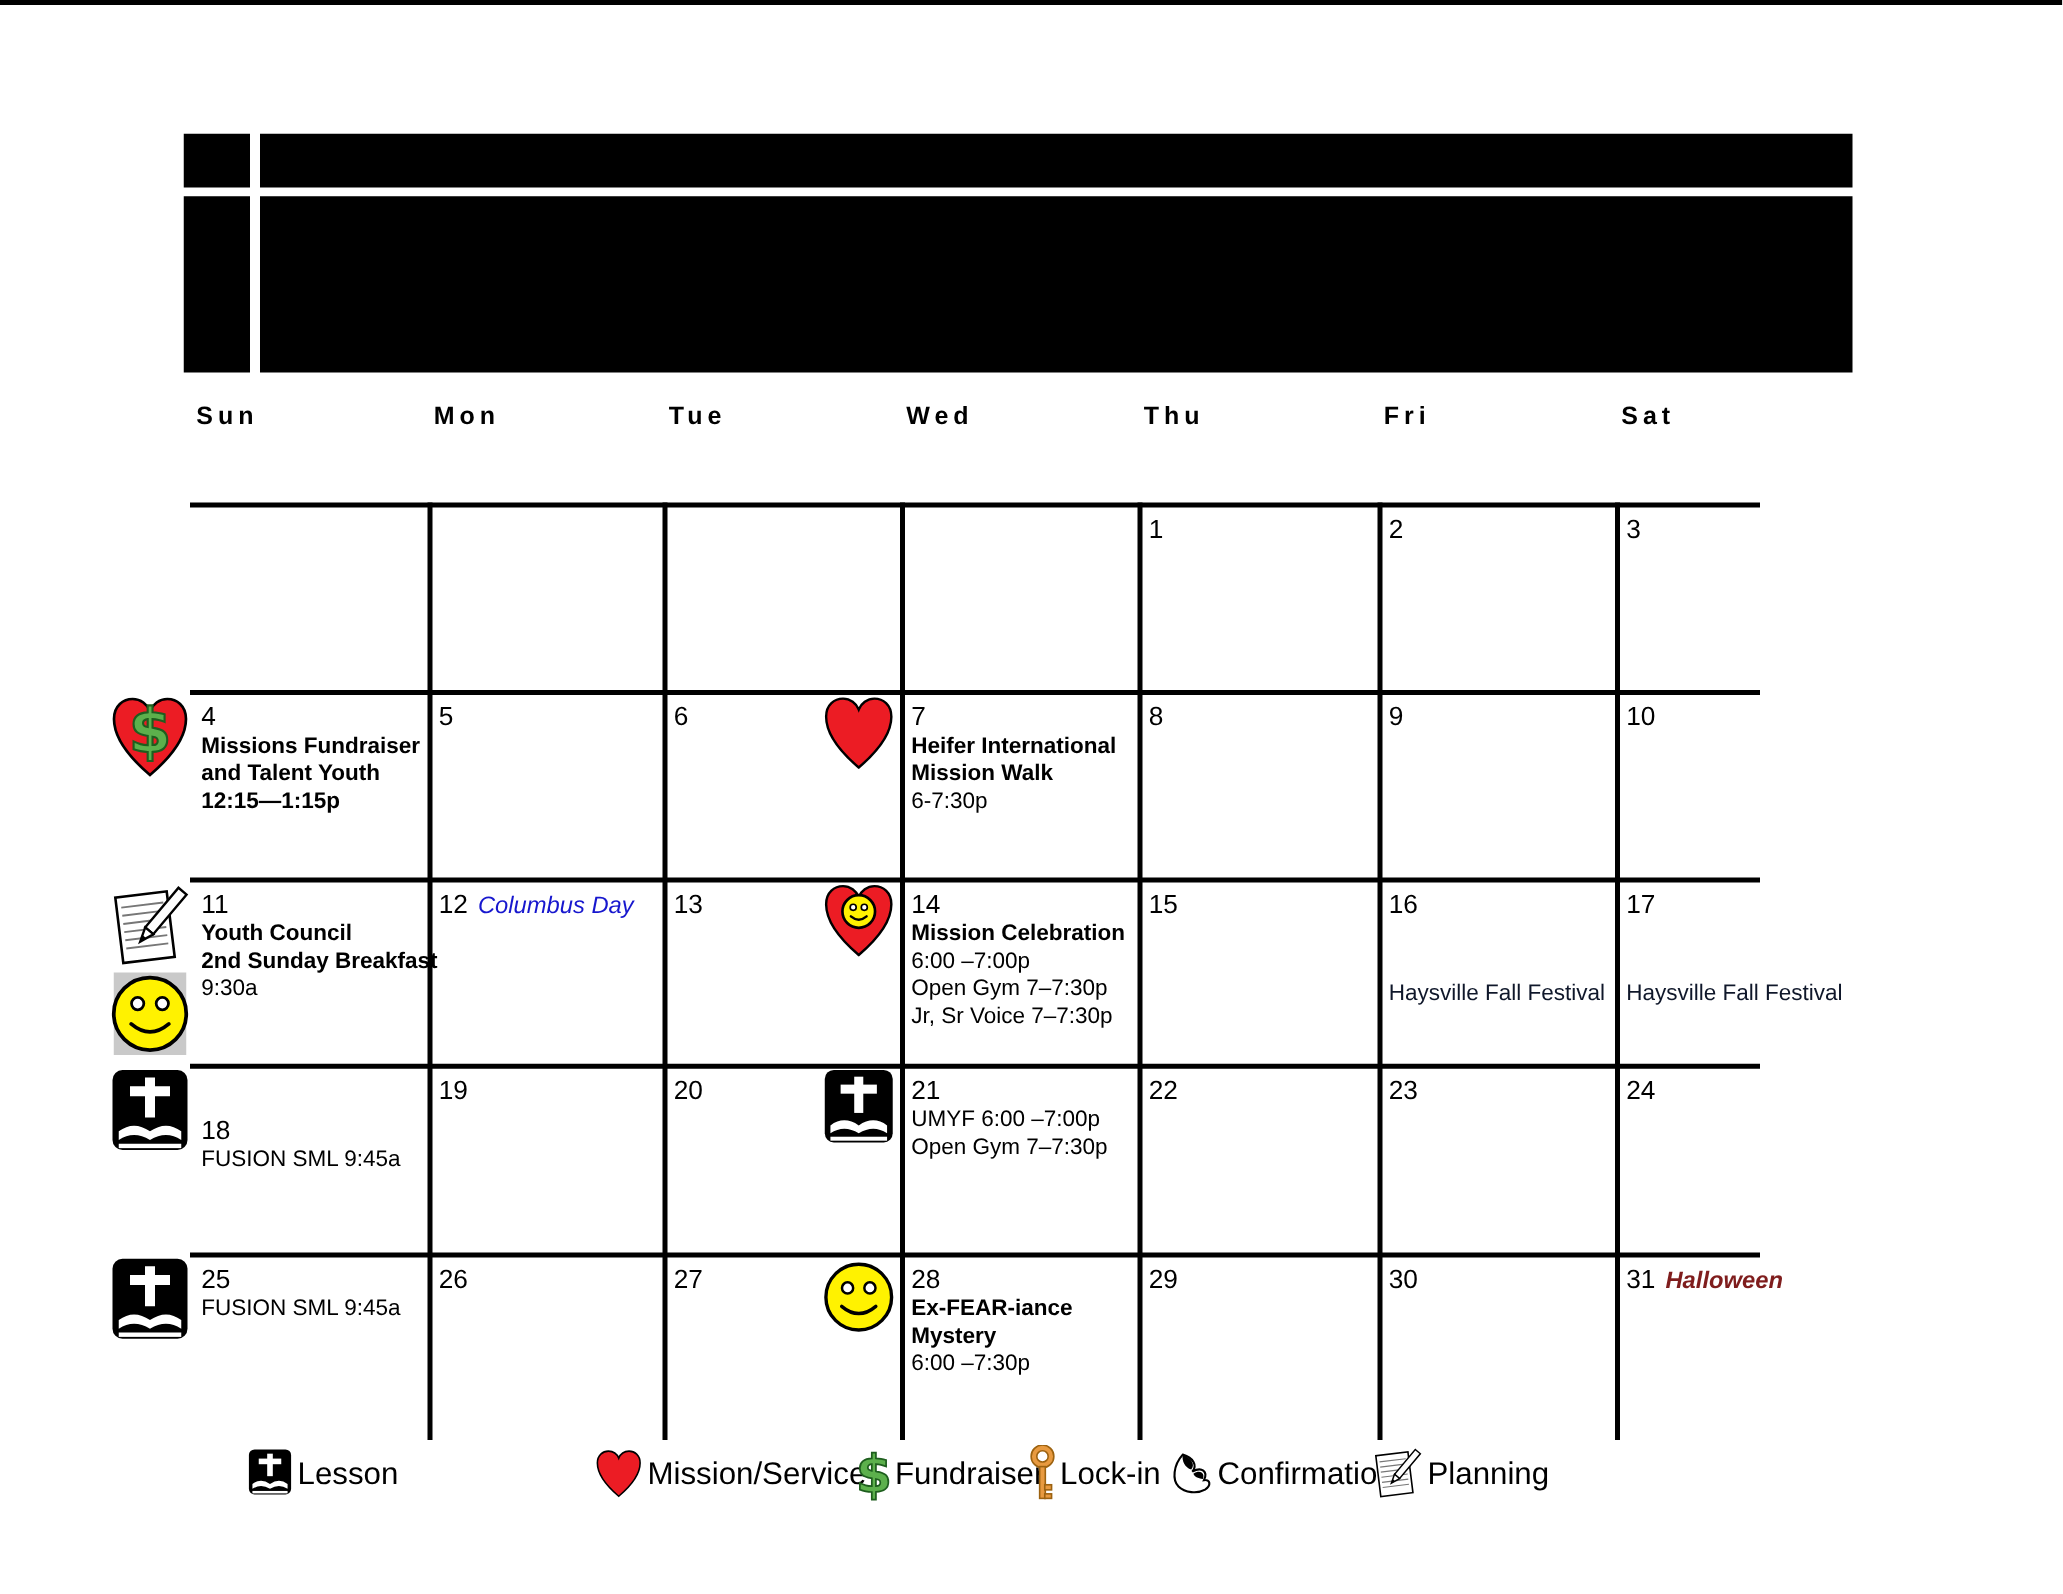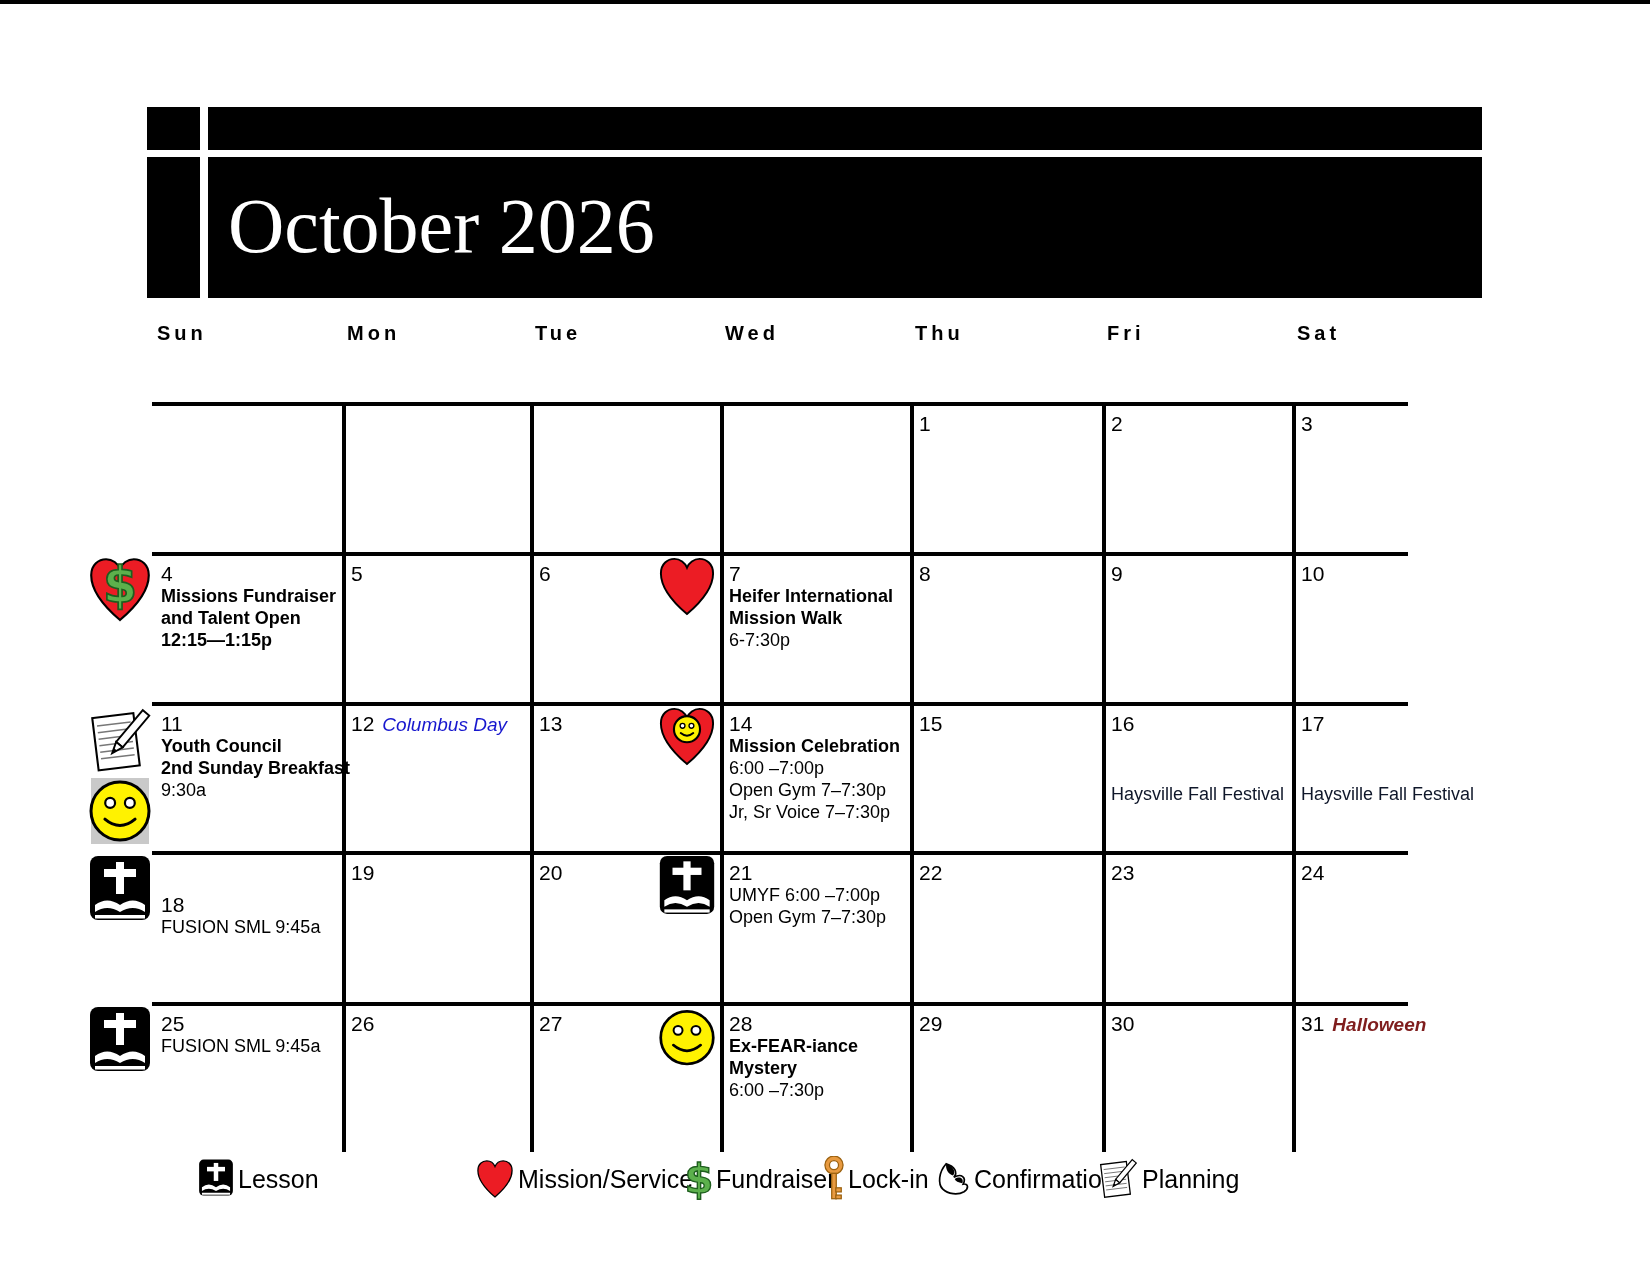--- a/index.html
+++ b/index.html
@@ -30,21 +30,20 @@
 
 <div class="page">
 
   <div class="abs black" style="left:0;top:0;width:1650px;height:4px;"></div>
 
   <div class="abs black" style="left:147px;top:107px;width:53px;height:43px;"></div>
   <div class="abs black" style="left:208px;top:107px;width:1274px;height:43px;"></div>
   <div class="abs black" style="left:147px;top:157px;width:53px;height:141px;"></div>
   <div class="abs black" style="left:208px;top:157px;width:1274px;height:141px;"></div>
 
-  <div class="title">October 2026</div>
 
   <div id="dowRow">
       <div class="dow" style="left: 157px;">Sun</div>
       <div class="dow" style="left: 347px;">Mon</div>
       <div class="dow" style="left: 535px;">Tue</div>
       <div class="dow" style="left: 725px;">Wed</div>
       <div class="dow" style="left: 915px;">Thu</div>
       <div class="dow" style="left: 1107px;">Fri</div>
       <div class="dow" style="left: 1297px;">Sat</div>
     </div>
@@ -75,21 +74,21 @@
       <div class="cell" style="left: 1292px; top: 402px; width: 190px; height: 150px;">
         <div class="numrow">
           <span class="num">3</span>
         </div>
       </div>
       <div class="cell" style="left: 152px; top: 552px; width: 190px; height: 150px;">
         <div class="numrow">
           <span class="num">4</span>
         </div>
         <div class="evt b">Missions Fundraiser</div>
-        <div class="evt b">and Talent Open</div>
+        <div class="evt b">and Talent Youth</div>
         <div class="evt b">12:15—1:15p</div>
       </div>
       <div class="cell" style="left: 342px; top: 552px; width: 190px; height: 150px;">
         <div class="numrow">
           <span class="num">5</span>
         </div>
       </div>
       <div class="cell" style="left: 530px; top: 552px; width: 190px; height: 150px;">
         <div class="numrow">
           <span class="num">6</span>

